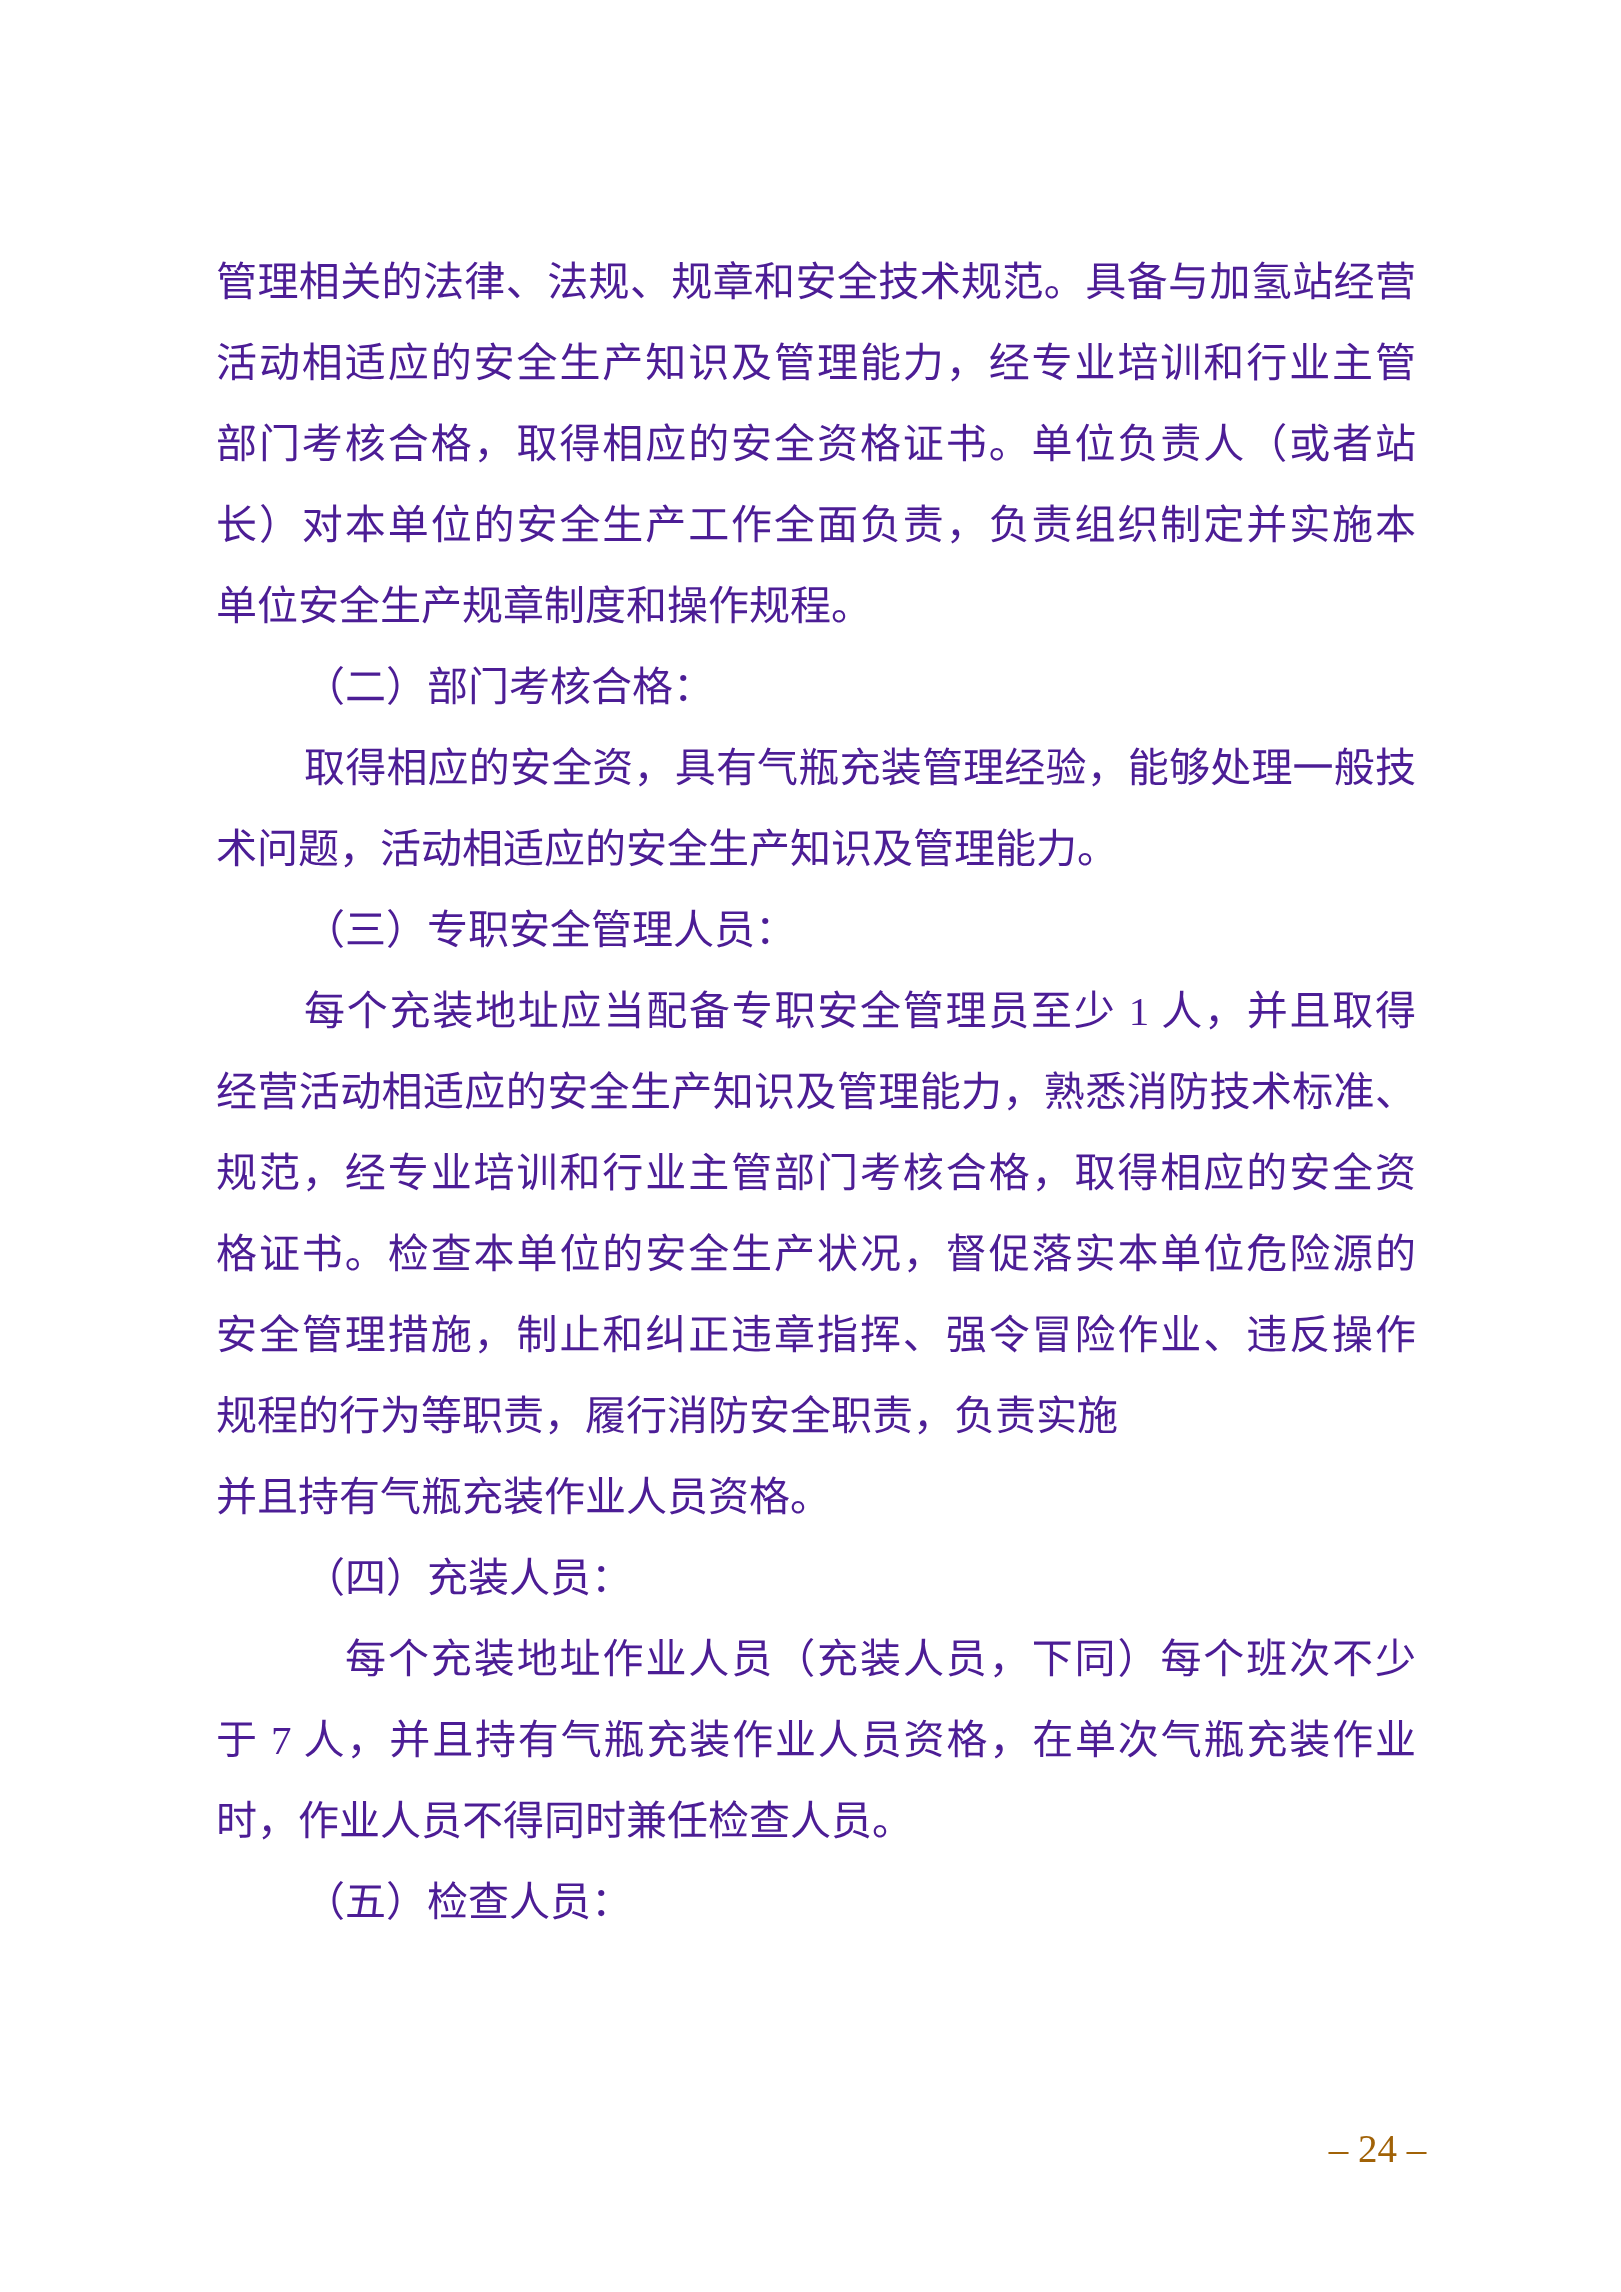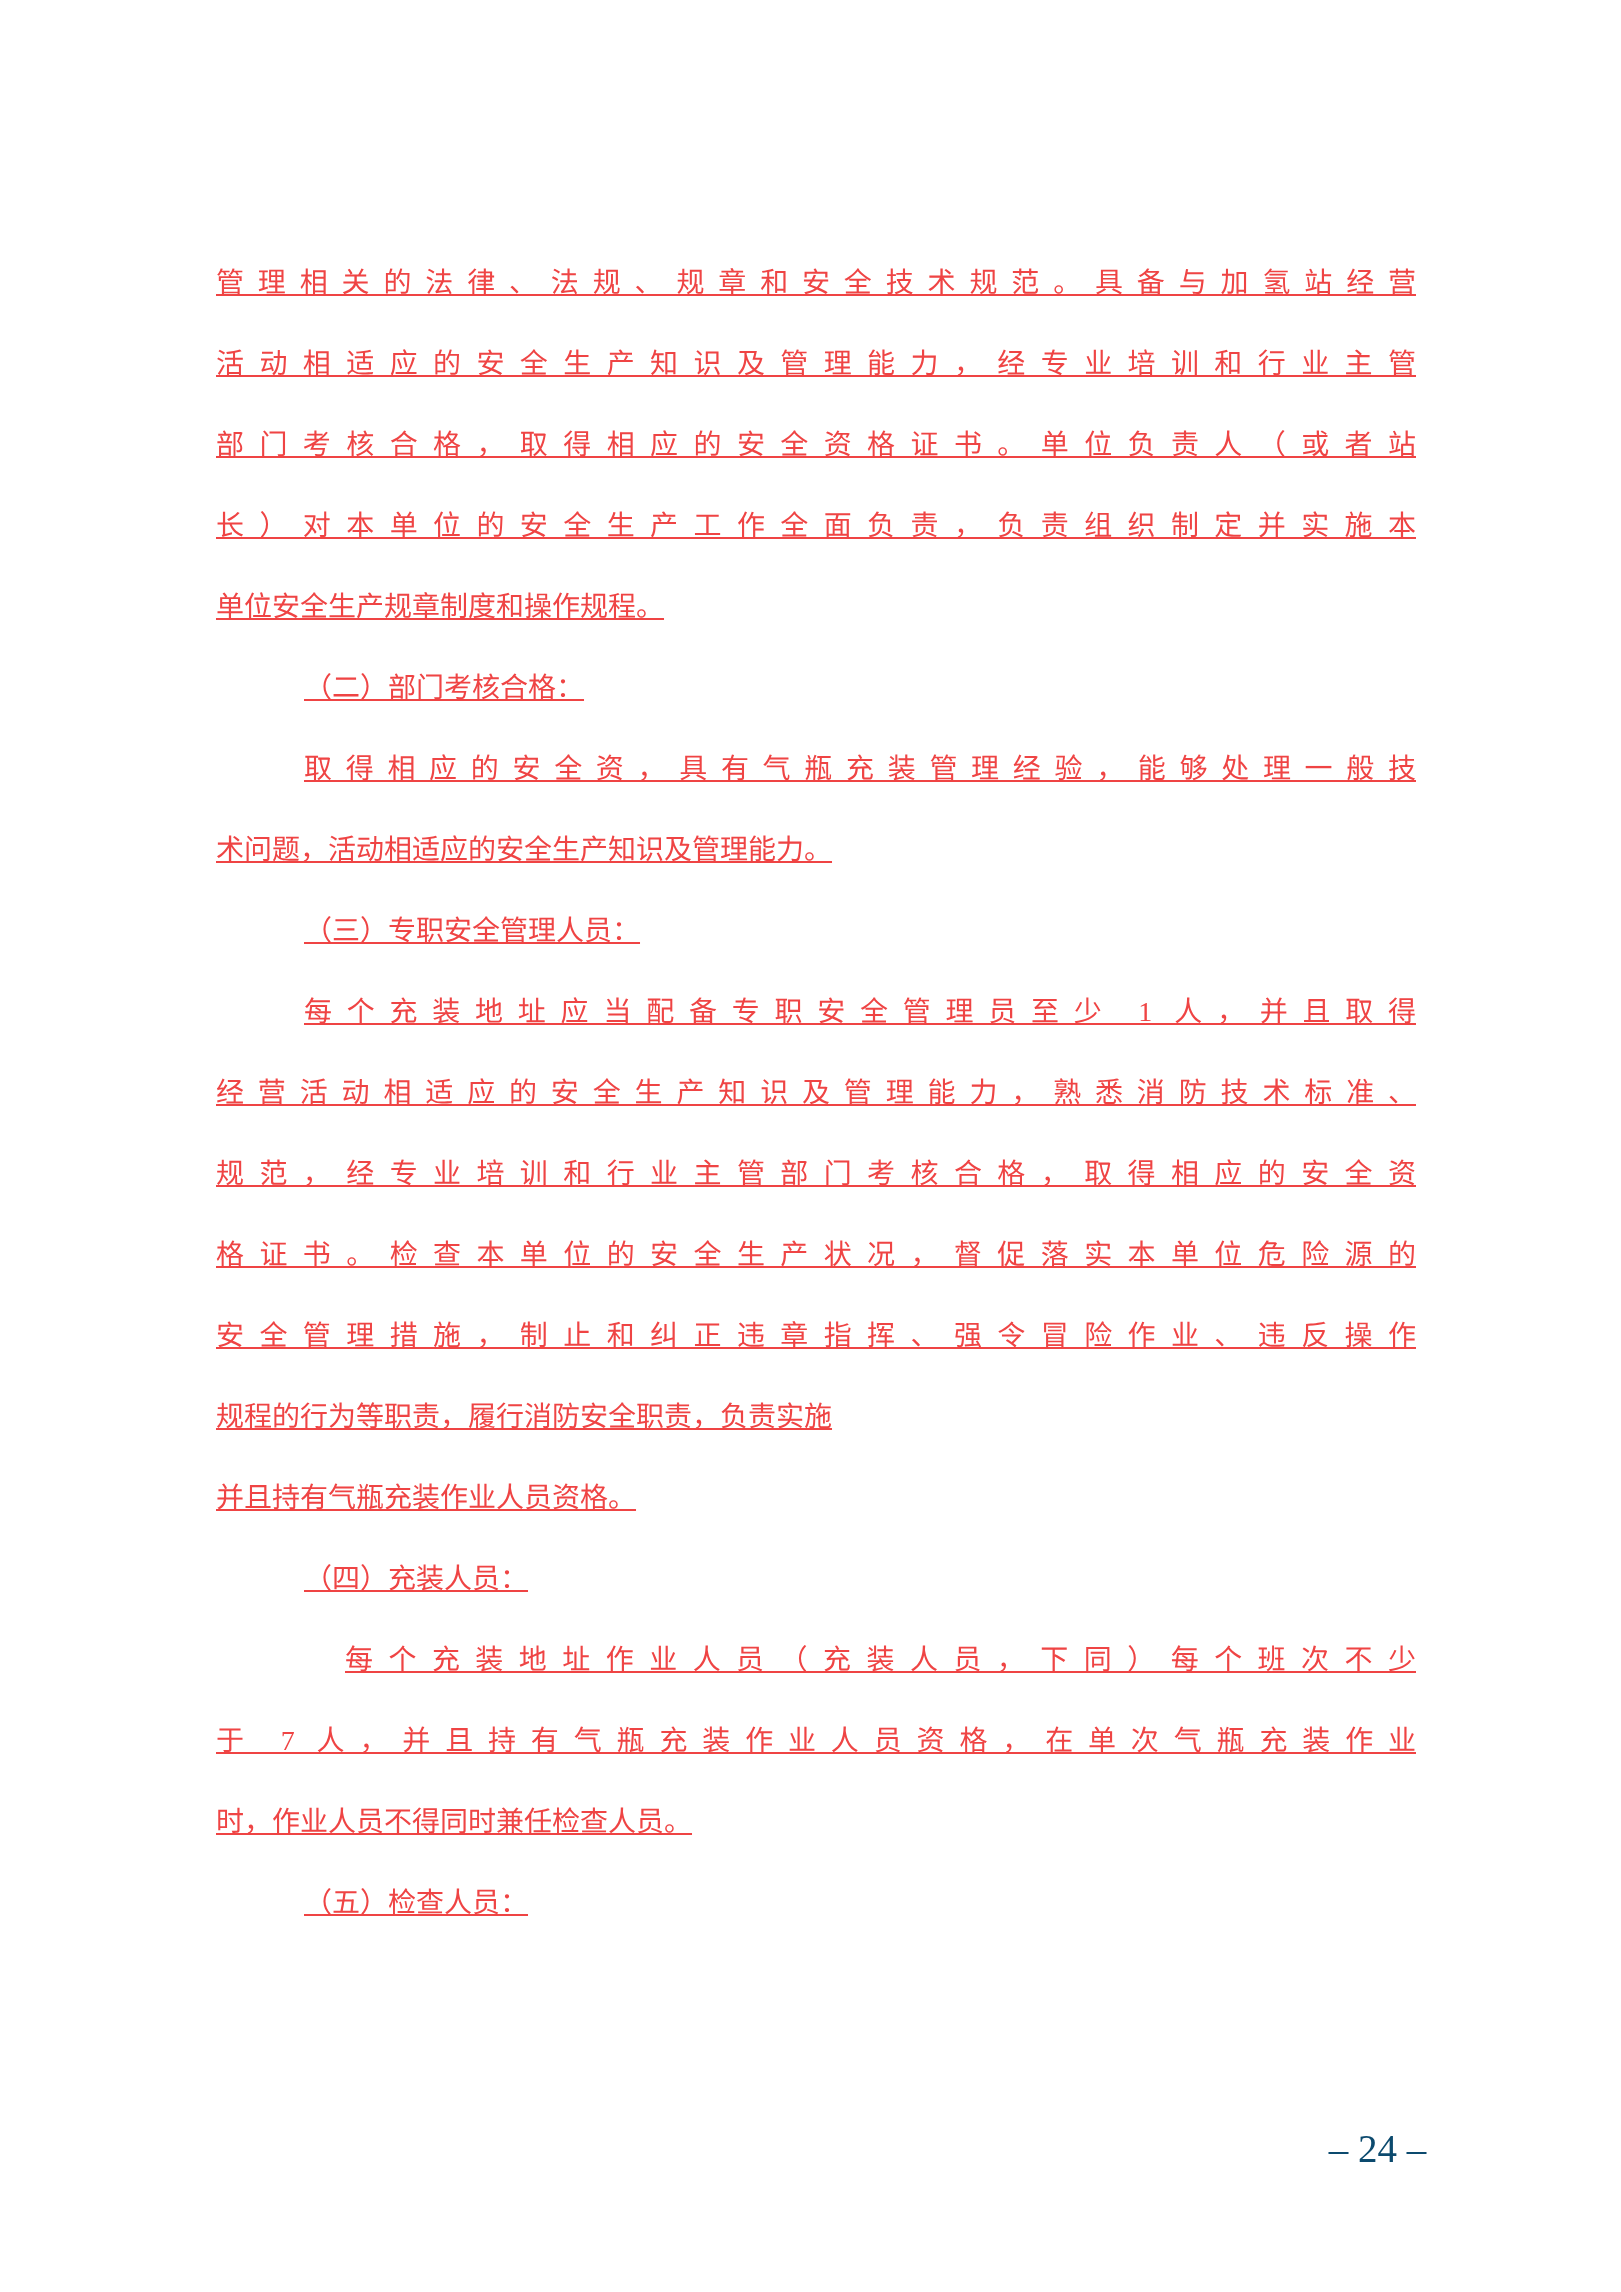--- a/index.html
+++ b/index.html
@@ -16,45 +16,44 @@
     font-family: "Liberation Serif", "DejaVu Serif", serif;
     overflow: hidden;
   }
   .doc {
     position: absolute;
     left: 216px;
     top: 242px;
     width: 1200px;
   }
   .line {
-    font-size: 28px;
+    font-size: 41px;
     line-height: 81px;
     height: 81px;
     white-space: nowrap;
-    color: #ef4444;
+    color: #4c1d95;
     letter-spacing: 0;
-    text-decoration: underline;
   }
   
   .line.fill {
     white-space: normal;
     text-align: justify;
     text-align-last: justify;
   }
   .ind2 { text-indent: 88px; }
   .ind3 { text-indent: 129px; }
   .page-number {
     position: absolute;
     left: 1304px;
     top: 2125px;
     width: 147px;
     font-size: 39px;
     line-height: 47px;
     text-align: center;
-    color: #0c4a6e;
+    color: #a16207;
     font-family: "Liberation Serif", "DejaVu Serif", serif;
   }
 </style>
 </head>
 <body>
 
 <div class="page">
   <div class="doc">
     <div class="line fill">管理相关的法律、法规、规章和安全技术规范。具备与加氢站经营</div>
     <div class="line fill">活动相适应的安全生产知识及管理能力，经专业培训和行业主管</div>

